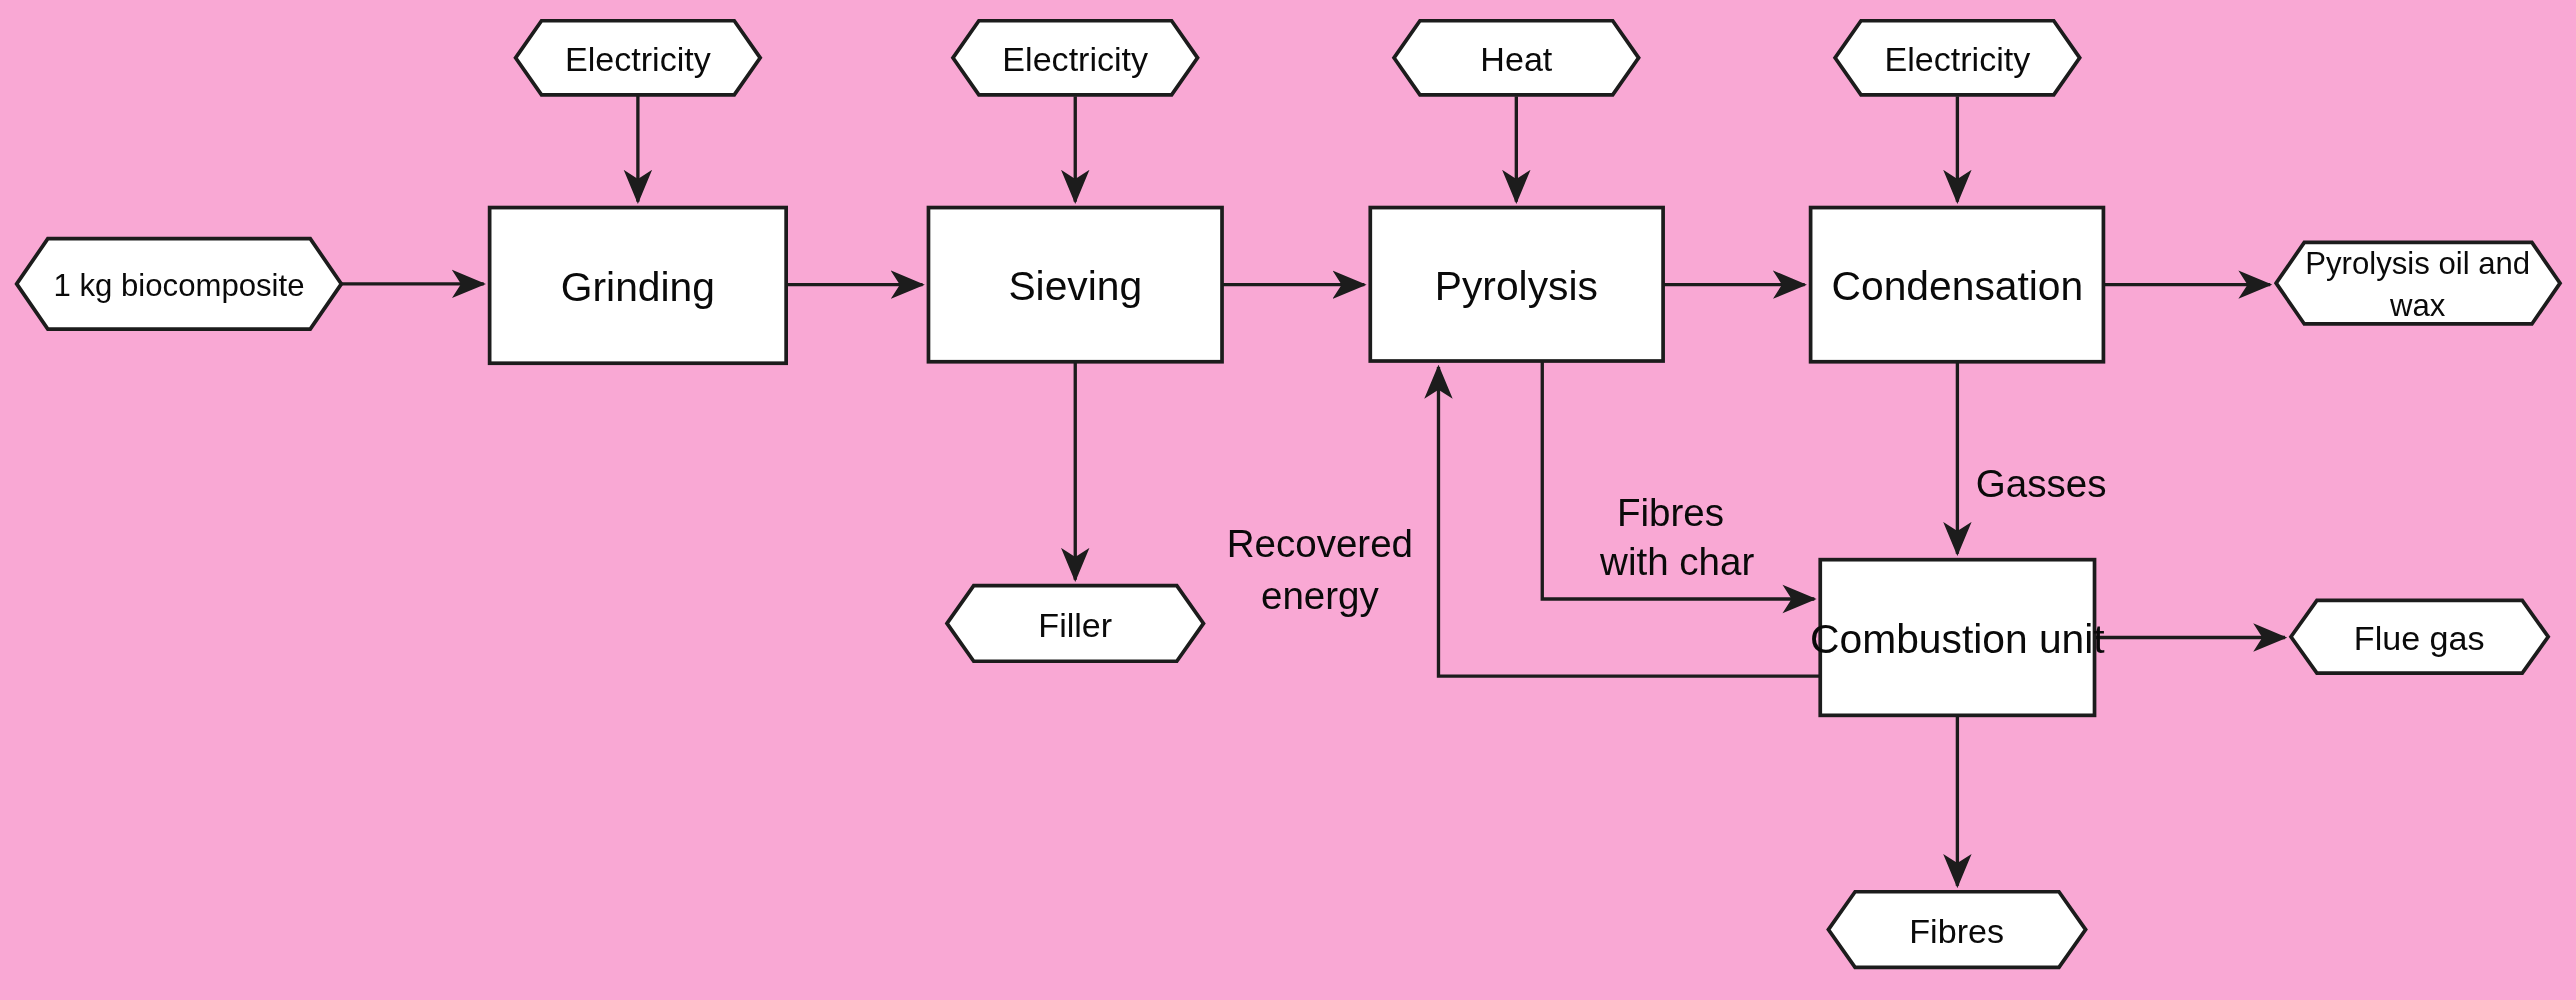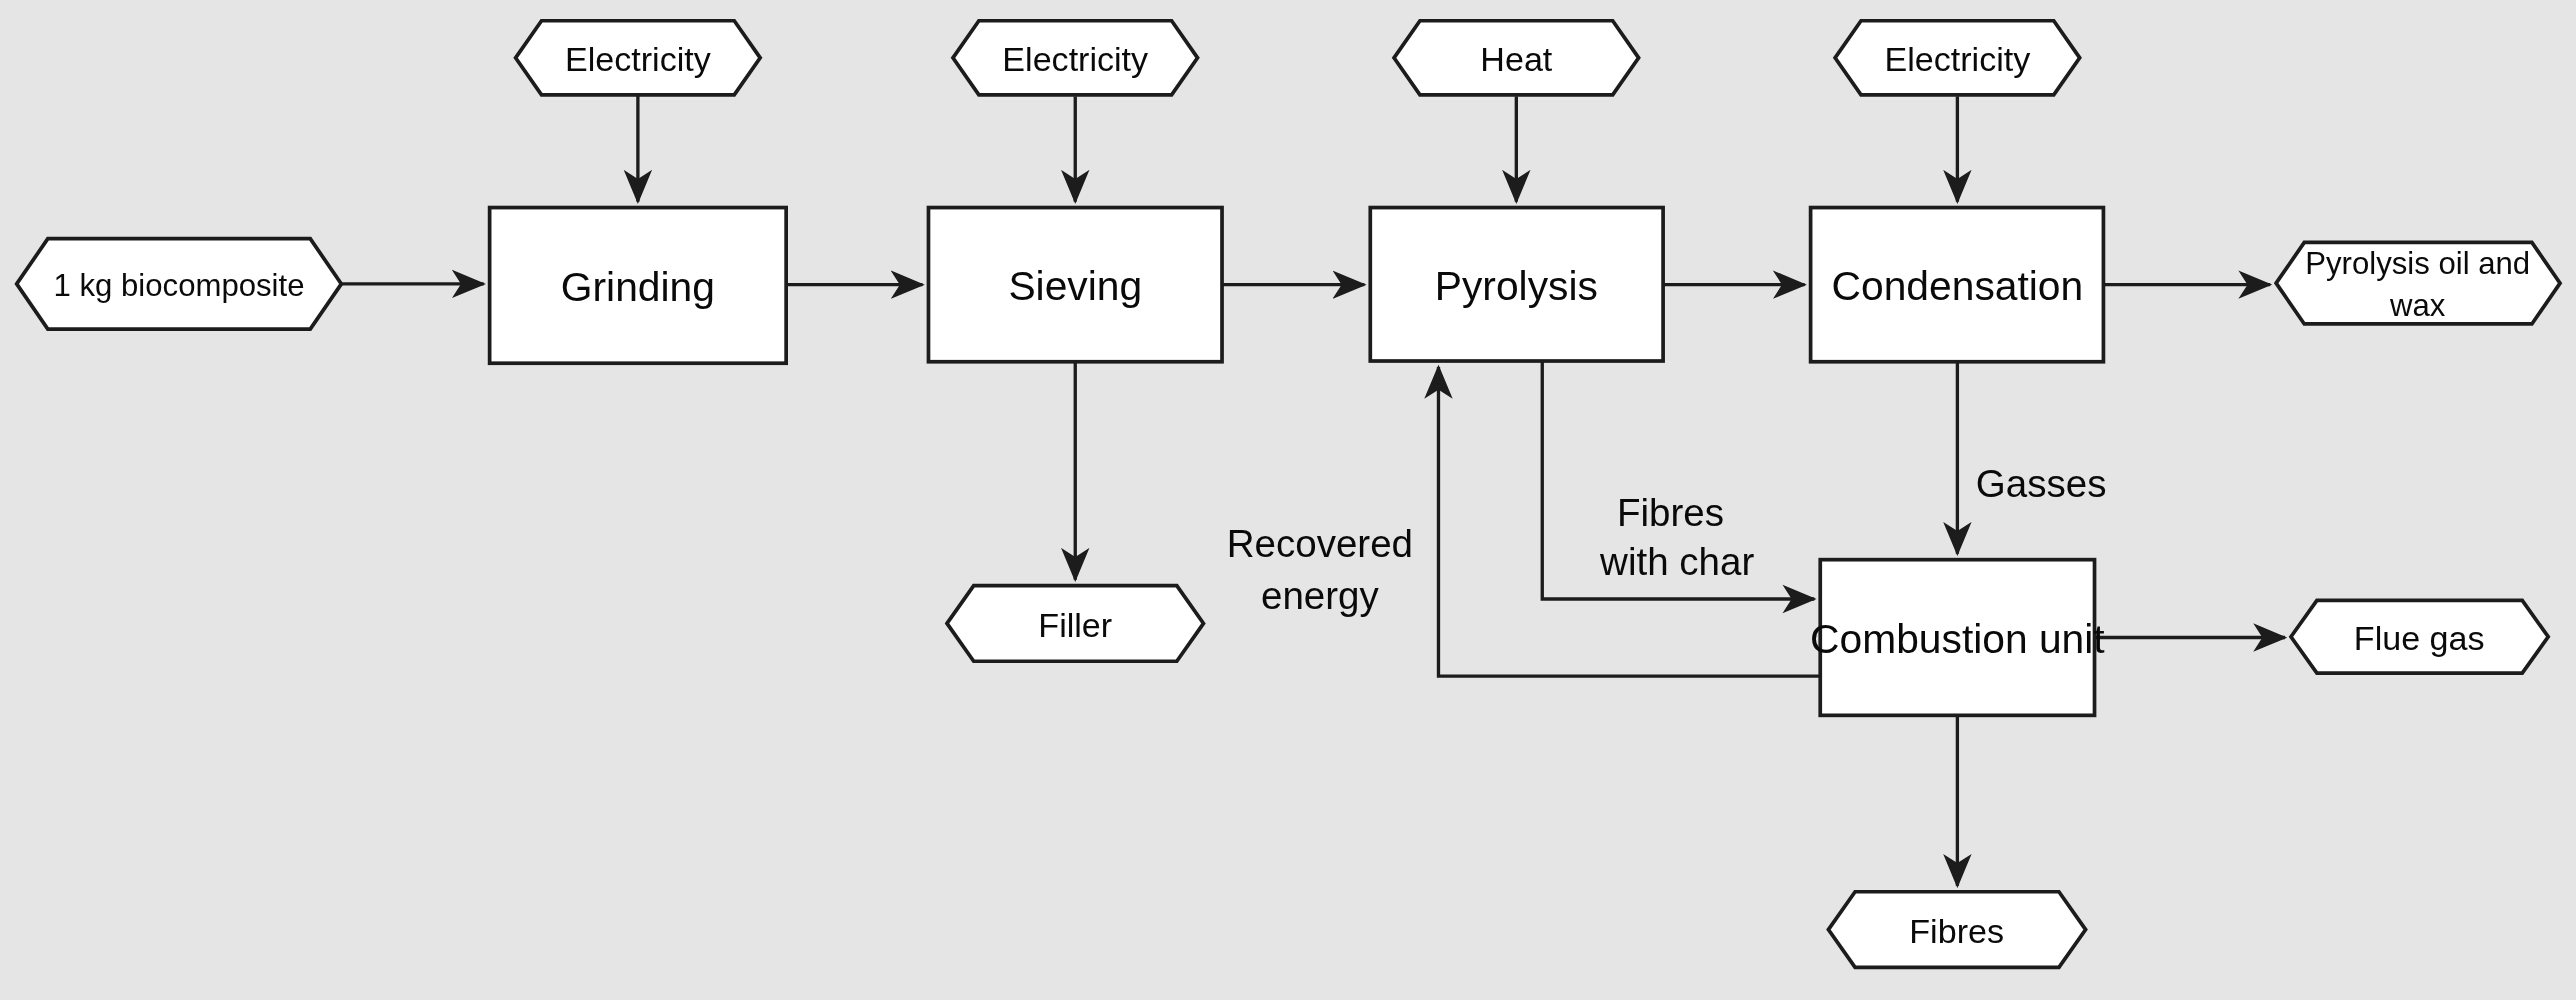--- a/index.html
+++ b/index.html
@@ -1,16 +1,16 @@
 <!DOCTYPE html>
 <html style="font-size:12px"><head>
 <meta charset="utf-8">
 <style>
   html, body { margin: 0; padding: 0; background: #ffffff; }
-  .canvas-wrap { width: 2576px; height: 1000px; background: #e5e5e5; }
+  .canvas-wrap { width: 2576px; height: 1000px; background: #f9a8d4; }
   svg { display: block; font-family: "Liberation Sans", sans-serif; }
   .shape { fill: #ffffff; stroke: #1c1c1c; stroke-width: 5; }
   .edge  { fill: none; stroke: #1c1c1c; stroke-width: 4.5; }
   .box-label  { font-size: 55px; fill: #0a0a0a; text-anchor: middle; dominant-baseline: central; }
   .hex-label  { font-size: 46px; fill: #0a0a0a; text-anchor: middle; dominant-baseline: central; }
   .hex-label-sm { font-size: 42px; fill: #0a0a0a; text-anchor: middle; dominant-baseline: central; }
   .edge-label { font-size: 52px; fill: #0a0a0a; text-anchor: middle; dominant-baseline: central; }
 </style>
 </head>
 <body>

